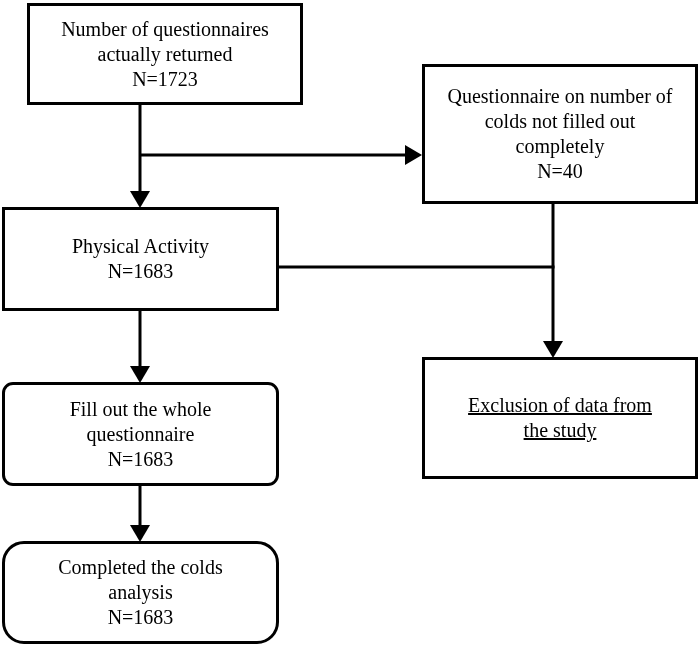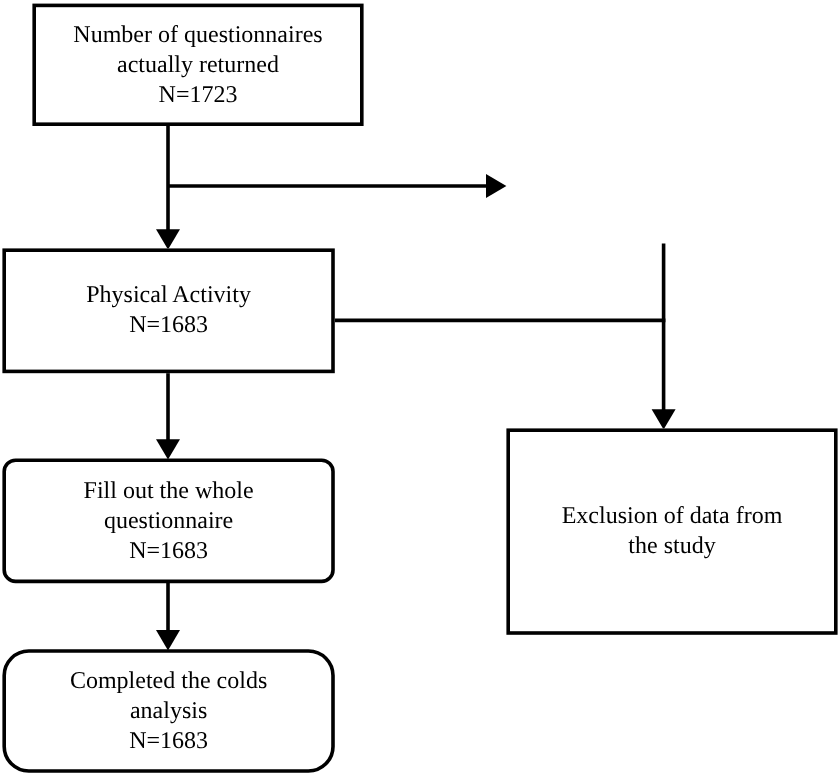--- a/index.html
+++ b/index.html
@@ -39,21 +39,21 @@
     font-size: 20px;
     line-height: 25px;
     padding: 0 6px;
   }
   
   .box-returned            { left: 3px;   top: 3px;   width: 276px; height: 102px; margin-left: 24px; }
   .box-not-filled          { left: 422px; top: 64px;  width: 276px; height: 140px; }
   .box-physical-activity   { left: 2px;   top: 207px; width: 277px; height: 104px; }
   .box-whole-questionnaire { left: 2px;   top: 382px; width: 277px; height: 104px; border-radius: 11px; }
   .box-colds-analysis      { left: 2px;   top: 541px; width: 277px; height: 103px; border-radius: 22px; }
-  .box-exclusion           { left: 422px; top: 357px; width: 276px; height: 172px; }
+  .box-exclusion           { left: 422px; top: 357px; width: 276px; height: 122px; text-decoration: underline; }
 </style>
 </head>
 <body>
 
 <div class="canvas">
 
   <svg class="connectors" viewBox="0 0 700 647" xmlns="http://www.w3.org/2000/svg">
 
     <line x1="140" y1="104" x2="140" y2="193" stroke="#000000" stroke-width="3"></line>
     <polygon points="130,191 150,191 140,208" fill="#000000"></polygon>
@@ -72,20 +72,26 @@
     <line x1="140" y1="485" x2="140" y2="527" stroke="#000000" stroke-width="3"></line>
     <polygon points="130,525 150,525 140,542" fill="#000000"></polygon>
   </svg>
 
   <div class="box box-returned">
     <span class="box-text">Number of questionnaires
 actually returned
 N=1723</span>
   </div>
 
+  <div class="box box-not-filled">
+    <span class="box-text">Questionnaire on number of
+colds not filled out
+completely
+N=40</span>
+  </div>
 
   <div class="box box-physical-activity">
     <span class="box-text">Physical Activity
 N=1683</span>
   </div>
 
   <div class="box box-whole-questionnaire">
     <span class="box-text">Fill out the whole
 questionnaire
 N=1683</span>

